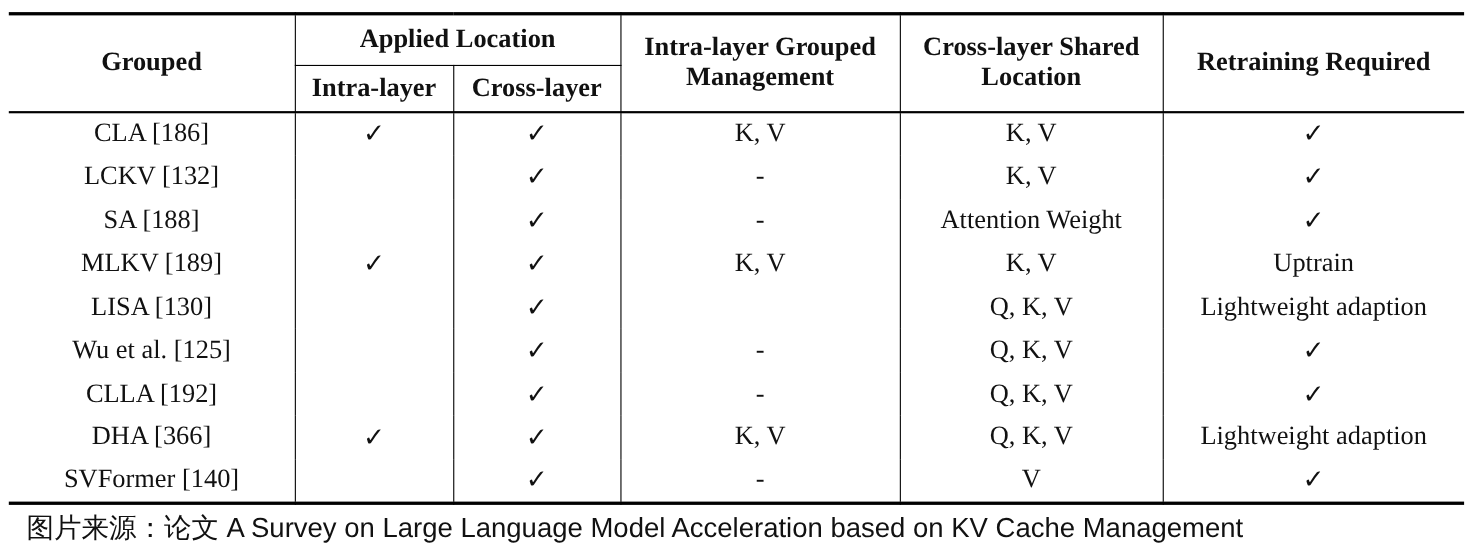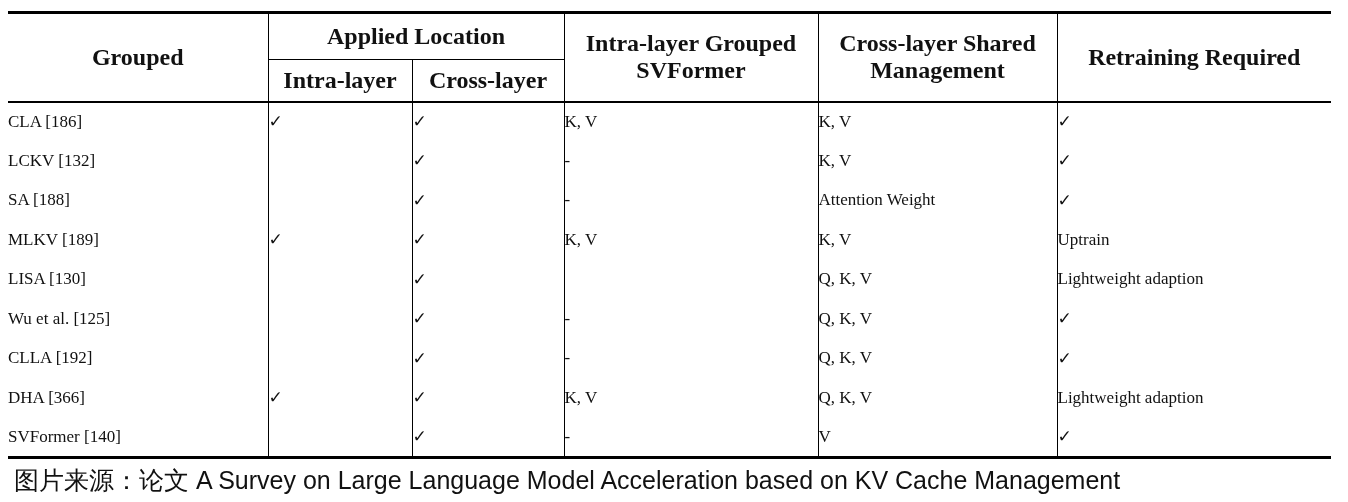--- a/index.html
+++ b/index.html
@@ -24,34 +24,35 @@
   thead { border-bottom: 2.5px solid #000; }
   th {
     font-weight: 700;
     font-size: 24px;
     line-height: 27px;
     padding: 0;
     text-align: center;
     vertical-align: middle;
   }
   td {
-    font-size: 17px;
+    font-size: 24px;
     padding: 0;
+    text-align: center;
     vertical-align: middle;
     height: 39.5px;
     white-space: nowrap;
     font-family: Liberation Serif, serif;
   }
   .th-row1 { height: 47px; }
   .th-row2 { height: 42px; }
   .b-r { border-right: 1.5px solid #000; }
   .cline { border-bottom: 1.5px solid #000; }
   .caption {
     position: absolute;
-    left: 14px; top: 464px;
+    left: 24px; top: 464px;
     font-family: "Liberation Sans", "DejaVu Sans", sans-serif;
     font-size: 25px;
     line-height: 32px;
     color: #111;
     white-space: nowrap;
   }
 </style>
 </head>
 <body>
 
@@ -61,22 +62,22 @@
     <col style="width:144px">
     <col style="width:152px">
     <col style="width:254px">
     <col style="width:239px">
     <col style="width:274px">
   </colgroup>
   <thead>
     <tr class="th-row1">
       <th rowspan="2" class="b-r">Grouped</th>
       <th colspan="2" class="b-r cline">Applied Location</th>
-      <th rowspan="2" class="b-r">Intra-layer Grouped SVFormer</th>
-      <th rowspan="2" class="b-r">Cross-layer Shared Management</th>
+      <th rowspan="2" class="b-r">Intra-layer Grouped Management</th>
+      <th rowspan="2" class="b-r">Cross-layer Shared Location</th>
       <th rowspan="2">Retraining Required</th>
     </tr>
     <tr class="th-row2">
       <th class="b-r">Intra-layer</th>
       <th class="b-r">Cross-layer</th>
     </tr>
   </thead>
   <tbody>
     <tr>
       <td class="b-r">CLA [186]</td>

